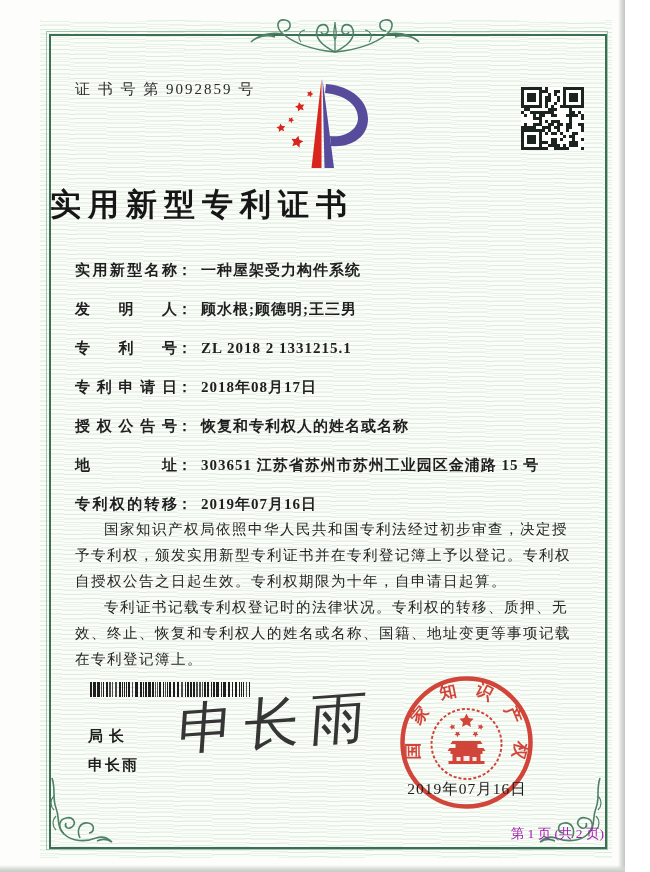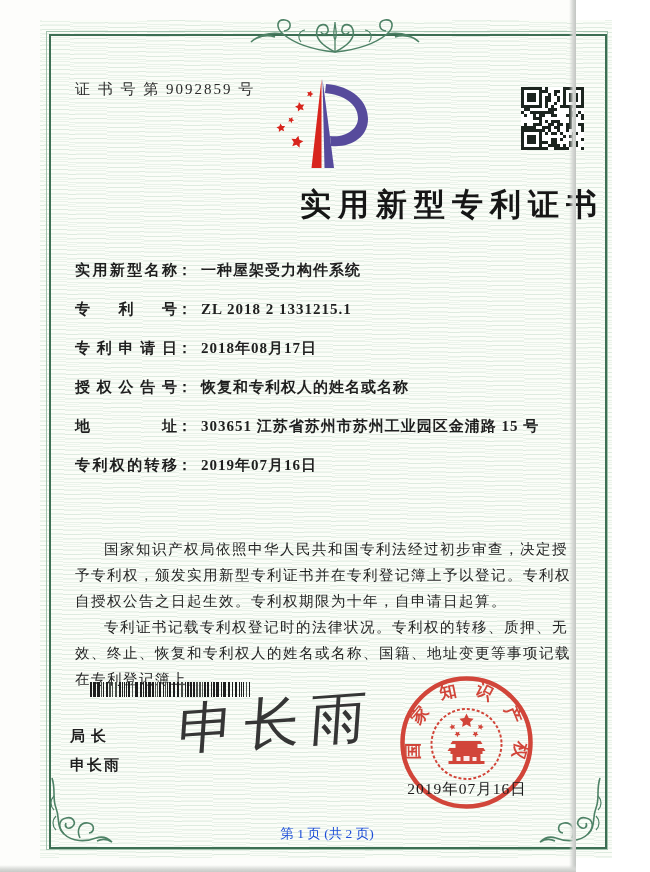--- a/index.html
+++ b/index.html
@@ -1,16 +1,16 @@
 <!DOCTYPE html>
 <html><head>
 <meta charset="utf-8">
 <style>
   html,body{margin:0;padding:0;background:#ffffff;overflow:hidden;}
-  .page{position:relative;width:576px;height:872px;background:#fdfdfb;
+  .page{position:relative;width:625px;height:872px;background:#fdfdfb;
         font-family:"Liberation Serif","DejaVu Serif",serif;color:#1f1f1f;}
   
   .scan-right{position:absolute;right:0;top:0;width:7px;height:100%;
 
 
     background:linear-gradient(to right,rgba(255,255,255,0),#d4d6d3 60%,#c2c5c2);}
   .scan-bottom{position:absolute;left:0;bottom:0;width:100%;height:7px;
     background:linear-gradient(to bottom,rgba(255,255,255,0),#d7d9d6 60%,#c8cac7);}
   
   .guilloche{position:absolute;left:40px;top:20px;width:572px;height:838px;
@@ -21,45 +21,45 @@
   
   .frame-outer{position:absolute;left:46px;top:31px;width:560px;height:817px;
     border:1px solid #a3c4af;}
   .frame-inner{position:absolute;left:49px;top:34px;width:554px;height:811px;
     border:2px solid #3c6e53;}
   .orn{position:absolute;pointer-events:none;}
   .cert-no{position:absolute;left:75px;top:80px;font-size:15px;letter-spacing:2px;
     color:#2a2a2a;white-space:nowrap;}
   .logo{position:absolute;left:270px;top:74px;width:108px;height:100px;}
   .qr{position:absolute;left:521px;top:87px;width:63px;height:63px;background:#fff;}
-  .title{position:absolute;left:50px;top:184px;width:554px;text-align:right;
+  .title{position:absolute;left:50px;top:184px;width:554px;text-align:left;
     font-size:31px;font-weight:700;letter-spacing:7px;color:#161616;white-space:nowrap;}
   .fields{position:absolute;left:75px;top:258px;width:505px;display:flex;
     flex-direction:column;gap:15px;font-size:15px;font-weight:600;}
   .row{position:relative;height:24px;line-height:24px;white-space:nowrap;font-family:Liberation Serif, serif;}
   .f-label{display:inline-block;width:102px;text-align:justify;text-align-last:justify;
     vertical-align:top;}
   .f-value{margin-left:9px;letter-spacing:1px;}
   .pair2{position:absolute;left:283px;top:0;white-space:nowrap;}
   .pair2 .f-value{margin-left:6px;}
-  .paras{position:absolute;left:75px;top:536px;width:505px;font-size:14.5px;
+  .paras{position:absolute;left:75px;top:516px;width:505px;font-size:14.5px;
     line-height:26px;letter-spacing:1.5px;color:#242424;}
   .paras p{margin:0;text-indent:2em;}
   .barcode{position:absolute;left:88px;top:682px;width:168px;height:15px;}
-  .director{position:absolute;left:70px;top:727px;font-size:15px;font-weight:600;}
+  .director{position:absolute;left:88px;top:727px;font-size:15px;font-weight:600;}
   .director .t1{letter-spacing:6px;display:block;}
   .director .t2{display:block;margin-top:10px;letter-spacing:2px;}
   .signature{position:absolute;left:178px;top:686px;font-size:56px;color:#262626;
     transform:rotate(-4deg) skewX(-8deg);letter-spacing:10px;white-space:nowrap;
     font-weight:500;opacity:.92;}
   .seal{position:absolute;left:394px;top:670px;width:145px;height:145px;opacity:.93;}
   .seal-date{position:absolute;left:396px;top:779px;width:142px;text-align:center;
     font-size:15.5px;color:#1c1c1c;white-space:nowrap;letter-spacing:1px;}
-  .footer{position:absolute;left:50px;top:825px;width:554px;text-align:center;
-    font-size:13.5px;color:#1d4ed8;}
+  .footer{position:absolute;left:50px;top:825px;width:554px;text-align:right;
+    font-size:13.5px;color:#a21caf;}
 </style>
 </head>
 <body>
 
 <div class="page">
   <div class="guilloche"></div>
   <div class="frame-outer"></div>
   <div class="frame-inner"></div>
 
   <svg class="orn" style="left:245px;top:10px;" width="180" height="50" viewBox="0 0 180 50">
@@ -250,20 +250,23 @@
       <rect x="6" y="48" width="9" height="9" fill="#1c241f"></rect>
     </svg>
 
   <div class="title">实用新型专利证书</div>
 
   <div class="fields">
     <div class="row">
       <span class="f-label">实用新型名称</span><span>：</span><span class="f-value">一种屋架受力构件系统</span>
     </div>
     <div class="row">
+      <span class="f-label">发明人</span><span>：</span><span class="f-value">顾水根;顾德明;王三男</span>
+    </div>
+    <div class="row">
       <span class="f-label">专利号</span><span>：</span><span class="f-value">ZL 2018 2 1331215.1</span>
     </div>
     <div class="row">
       <span class="f-label">专利申请日</span><span>：</span><span class="f-value">2018年08月17日</span>
     </div>
     <div class="row">
       <span class="f-label">授权公告号</span><span>：</span><span class="f-value">恢复和专利权人的姓名或名称</span>
     </div>
     <div class="row">
       <span class="f-label">地址</span><span>：</span><span class="f-value">303651 江苏省苏州市苏州工业园区金浦路 15 号</span>

